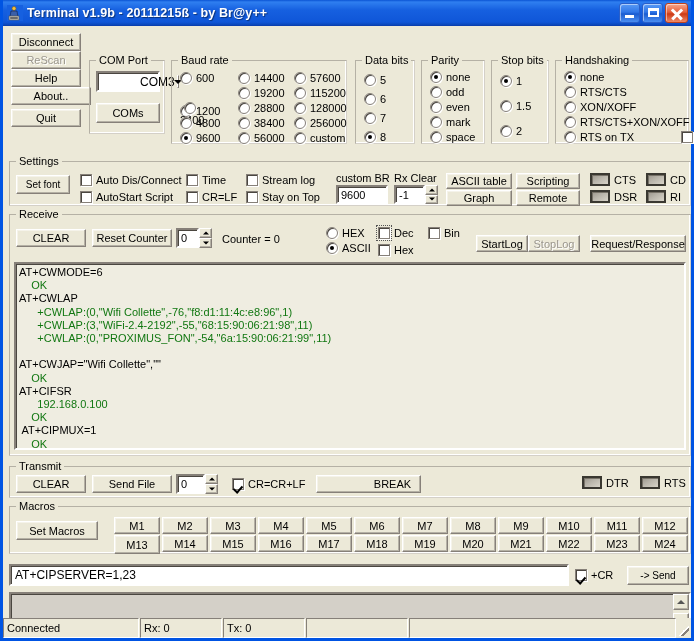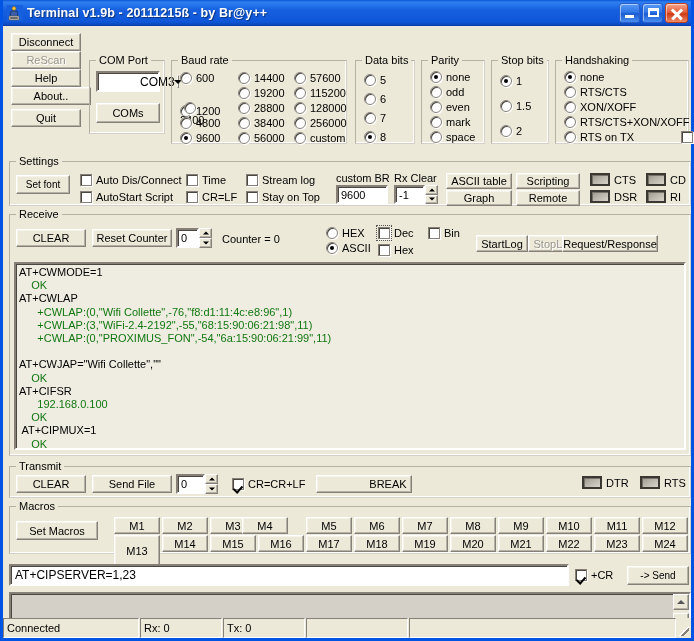--- a/index.html
+++ b/index.html
@@ -584,26 +584,26 @@
           <span class="box"></span>
           <span>Bin</span>
         </div>
 
       <div class="btn" style="left:466px; top:20px; width:52px; height:17px;">
           <span>StartLog</span>
         </div>
       <div class="btn dis" style="left:518px; top:20px; width:52px; height:17px;">
           <span>StopLog</span>
         </div>
-      <div class="btn" style="left:552px; top:20px; width:96px; height:17px;">
+      <div class="btn" style="left:580px; top:20px; width:96px; height:17px;">
           <span>Request/Response</span>
         </div>
 
       <div class="term" style="left:4px; top:47px; width:672px; height:188px;">
-        <pre><span>AT+CWMODE=1</span>
+        <pre><span>AT+CWMODE=6</span>
 <span class="g">    OK</span>
 <span>AT+CWLAP</span>
 <span class="g">      +CWLAP:(0,"Wifi Collette",-76,"f8:d1:11:4c:e8:96",1)</span>
 <span class="g">      +CWLAP:(3,"WiFi-2.4-2192",-55,"68:15:90:06:21:98",11)</span>
 <span class="g">      +CWLAP:(0,"PROXIMUS_FON",-54,"6a:15:90:06:21:99",11)</span>
 <span></span>
 <span>AT+CWJAP="Wifi Collette",""</span>
 <span class="g">    OK</span>
 <span>AT+CIFSR</span>
 <span class="g">      192.168.0.100</span>
@@ -632,21 +632,21 @@
             <div class="u"></div>
             <div class="d"></div>
           </span>
       </div>
 
       <div class="cb on" style="left:222px; top:11px;">
           <span class="box"></span>
           <span>CR=CR+LF</span>
         </div>
 
-      <div class="btn" style="left:306px; top:8px; width:96px; height:18px;padding-left:48px;">
+      <div class="btn" style="left:306px; top:8px; width:105px; height:18px;padding-left:48px;">
           <span>BREAK</span>
         </div>
 
       <div class="led" style="left:572px; top:9px;">
           <span class="lamp"></span>
           <span>DTR</span>
         </div>
       <div class="led" style="left:630px; top:9px;">
           <span class="lamp"></span>
           <span>RTS</span>
@@ -661,21 +661,21 @@
 
       <div class="btn macro-btn" style="left:104px; top:10px; width:46px; height:17px;">
           <span>M1</span>
         </div>
       <div class="btn macro-btn" style="left:152px; top:10px; width:46px; height:17px;">
           <span>M2</span>
         </div>
       <div class="btn macro-btn" style="left:200px; top:10px; width:46px; height:17px;">
           <span>M3</span>
         </div>
-      <div class="btn macro-btn" style="left:232px; top:10px; width:46px; height:17px;">
+      <div class="btn macro-btn" style="left:248px; top:10px; width:46px; height:17px;">
           <span>M4</span>
         </div>
       <div class="btn macro-btn" style="left:296px; top:10px; width:46px; height:17px;">
           <span>M5</span>
         </div>
       <div class="btn macro-btn" style="left:344px; top:10px; width:46px; height:17px;">
           <span>M6</span>
         </div>
       <div class="btn macro-btn" style="left:392px; top:10px; width:46px; height:17px;">
           <span>M7</span>
@@ -689,21 +689,21 @@
       <div class="btn macro-btn" style="left:536px; top:10px; width:46px; height:17px;">
           <span>M10</span>
         </div>
       <div class="btn macro-btn" style="left:584px; top:10px; width:46px; height:17px;">
           <span>M11</span>
         </div>
       <div class="btn macro-btn" style="left:632px; top:10px; width:46px; height:17px;">
           <span>M12</span>
         </div>
 
-      <div class="btn macro-btn" style="left:104px; top:28px; width:46px; height:31px;">
+      <div class="btn macro-btn" style="left:104px; top:28px; width:46px; height:19px;">
           <span>M13</span>
         </div>
       <div class="btn macro-btn" style="left:152px; top:28px; width:46px; height:17px;">
           <span>M14</span>
         </div>
       <div class="btn macro-btn" style="left:200px; top:28px; width:46px; height:17px;">
           <span>M15</span>
         </div>
       <div class="btn macro-btn" style="left:248px; top:28px; width:46px; height:17px;">
           <span>M16</span>

